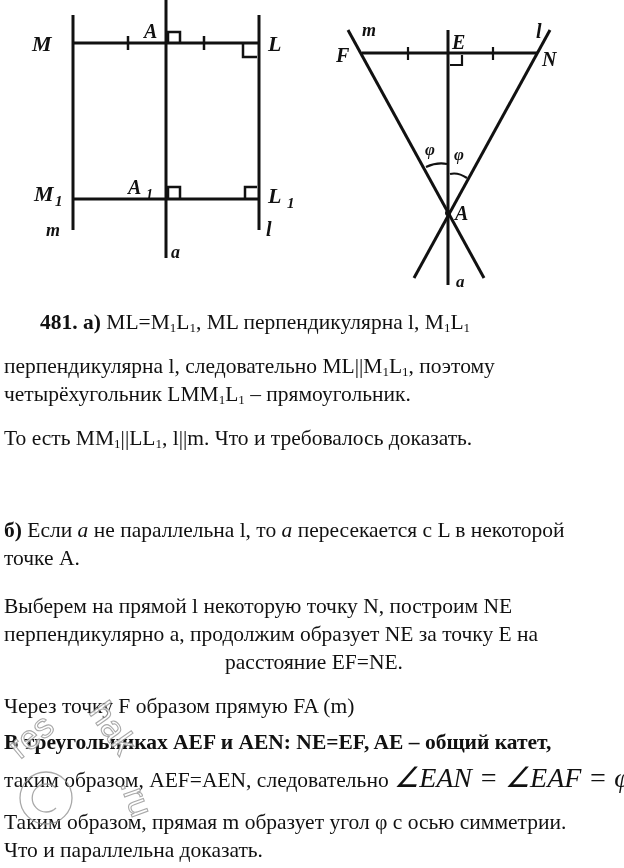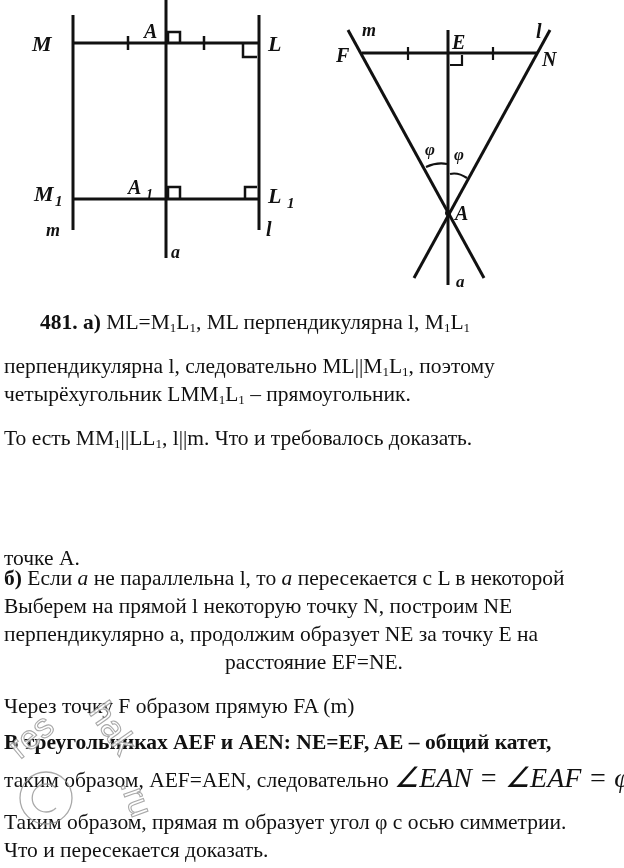--- a/index.html
+++ b/index.html
@@ -85,38 +85,38 @@
 <div class="para" style="top:352px;">
   <span>перпендикулярна l, следовательно ML||M</span><sub>1</sub><span>L</span><sub>1</sub><span>, поэтому</span>
 </div>
 <div class="para" style="top:380px;">
   <span>четырёхугольник LMM</span><sub>1</sub><span>L</span><sub>1</sub><span> – прямоугольник.</span>
 </div>
 <div class="para" style="top:424px;">
   <span>То есть MM</span><sub>1</sub><span>||LL</span><sub>1</sub><span>, l||m. Что и требовалось доказать.</span>
 </div>
 
-<div class="para" style="top:516px;margin-top:48px;">
+<div class="para" style="top:516px;">
   <span class="bold">б)</span><span> Если </span><span class="it">a</span><span> не параллельна l, то </span><span class="it">a</span><span> пересекается с L в некоторой</span>
 </div>
 <div class="para" style="top:544px;">точке A.</div>
 
 <div class="para" style="top:592px;">Выберем на прямой l некоторую точку N, построим NE</div>
 <div class="para" style="top:620px;">перпендикулярно а, продолжим образует NE за точку E на</div>
 <div class="para" style="top:648px;text-align:center;">расстояние EF=NE.</div>
 
 <div class="para" style="top:692px;">Через точку F образом прямую FA (m)</div>
 
 <div class="para" style="top:728px;font-weight:bold;">В треугольниках AEF и AEN: NE=EF, AE – общий катет,</div>
 <div class="para" style="top:764px;">
   <span>таким образом, AEF=AEN, следовательно </span><span class="it" style="font-family:Liberation Serif, serif;font-size:28px;margin-top:28px;">∠EAN = ∠EAF = φ.</span>
 </div>
 
 <div class="para" style="top:808px;">Таким образом, прямая m образует угол φ с осью симметрии.</div>
-<div class="para" style="top:836px;">Что и пересекается доказать.</div>
+<div class="para" style="top:836px;">Что и параллельна доказать.</div>
 
 <div class="wm">
 <svg width="200" height="868" viewBox="0 0 200 868">
   <g fill="none" stroke="#9a9a9a" stroke-width="1.3" opacity="0.85">
     <circle cx="46" cy="798" r="26"></circle>
     <path d="M 56,788 A 14,14 0 1 0 56,808"></path>
   </g>
   <text x="0" y="0" transform="translate(20,760) rotate(-40)" font-family="Liberation Sans, sans-serif" font-size="34" fill="#fff" stroke="#9a9a9a" stroke-width="1.1" opacity="0.85">res</text>
   <text x="0" y="0" transform="translate(88,712) rotate(55)" font-family="Liberation Sans, sans-serif" font-size="34" fill="#fff" stroke="#9a9a9a" stroke-width="1.1" opacity="0.85">hak</text>
   <text x="0" y="0" transform="translate(120,784) rotate(70)" font-family="Liberation Sans, sans-serif" font-size="32" fill="#fff" stroke="#9a9a9a" stroke-width="1.1" opacity="0.85">.ru</text>

